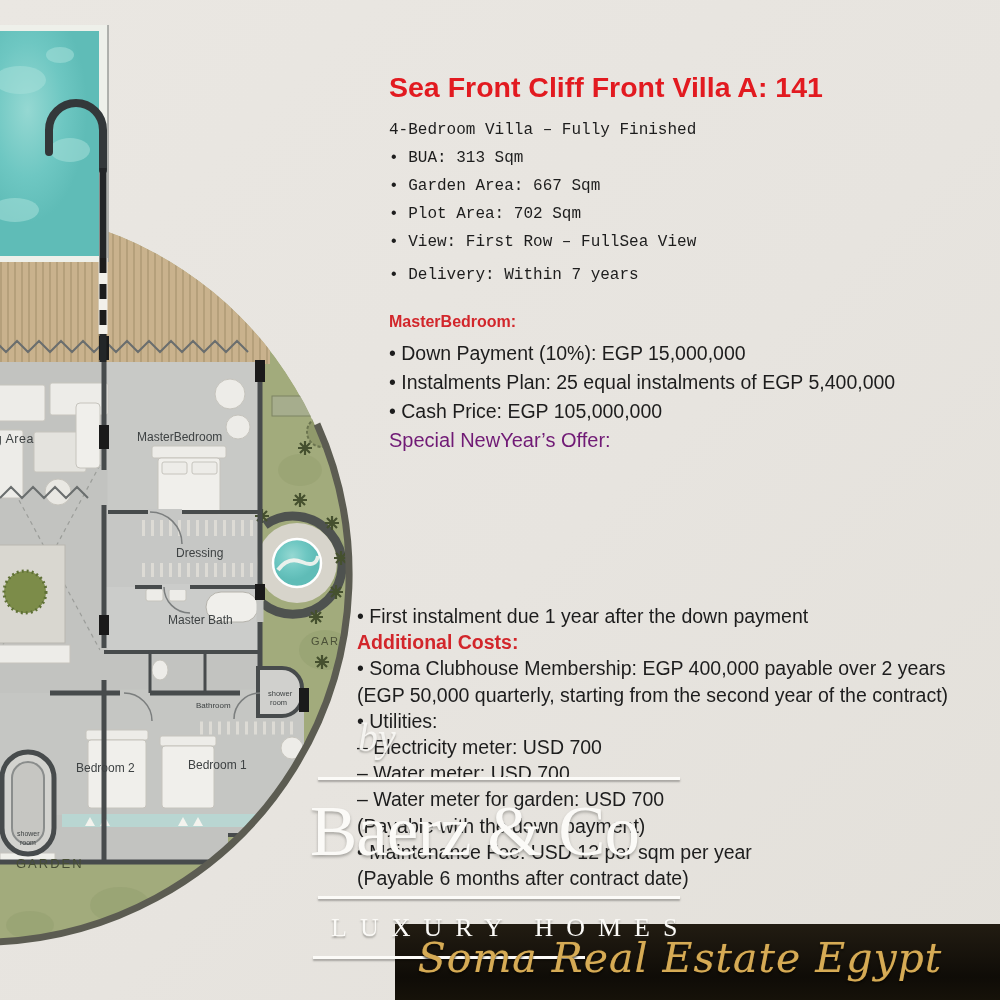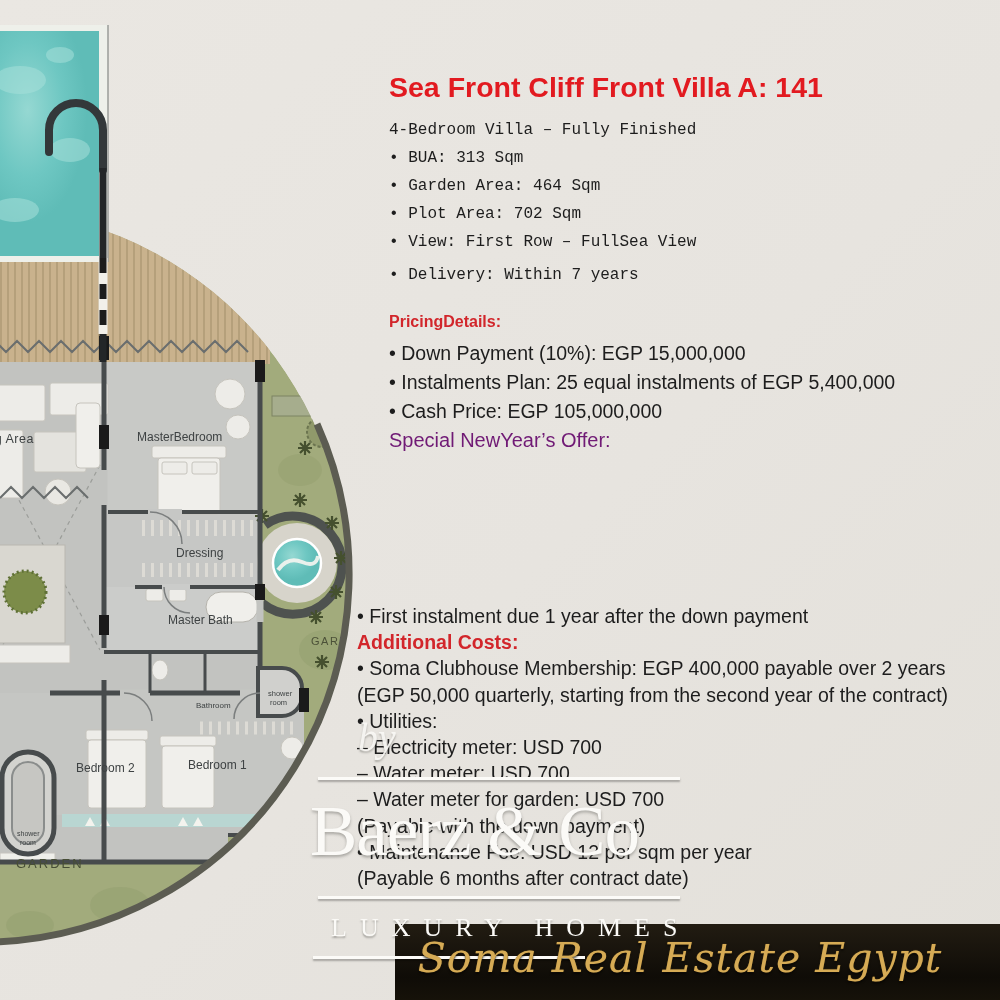--- a/index.html
+++ b/index.html
@@ -223,28 +223,28 @@
     <line x1="103" y1="258" x2="103" y2="334" stroke="#f2f0ea" stroke-width="9"></line>
     <line x1="103" y1="258" x2="103" y2="334" stroke="#1c1c1c" stroke-width="7" stroke-dasharray="15 11"></line>
     <line x1="103" y1="334" x2="103" y2="362" stroke="#232628" stroke-width="7"></line>
   </g>
 </svg>
 
 <div class="abs" id="block1">
   <div class="title">Sea Front Cliff Front Villa A: 141</div>
   <div class="line">4-Bedroom Villa – Fully Finished</div>
   <div class="line">• BUA: 313 Sqm</div>
-  <div class="line">• Garden Area: 464 Sqm</div>
+  <div class="line">• Garden Area: 667 Sqm</div>
   <div class="line">• Plot Area: 702 Sqm</div>
   <div class="line">• View: First Row – FullSea View</div>
   <div class="line gap">• Delivery: Within 7 years</div>
 </div>
 
 <div class="abs" id="block2">
-  <div class="phead">PricingDetails:</div>
+  <div class="phead">MasterBedroom:</div>
   <div class="line">• Down Payment (10%): EGP 15,000,000</div>
   <div class="line">• Instalments Plan: 25 equal instalments of EGP 5,400,000</div>
   <div class="line">• Cash Price: EGP 105,000,000</div>
   <div class="offer">Special NewYear’s Offer:</div>
 </div>
 
 <div class="abs" id="block3">
   <div class="line">• First instalment due 1 year after the down payment</div>
   <div class="line redbold">Additional Costs:</div>
   <div class="line">• Soma Clubhouse Membership: EGP 400,000 payable over 2 years</div>

